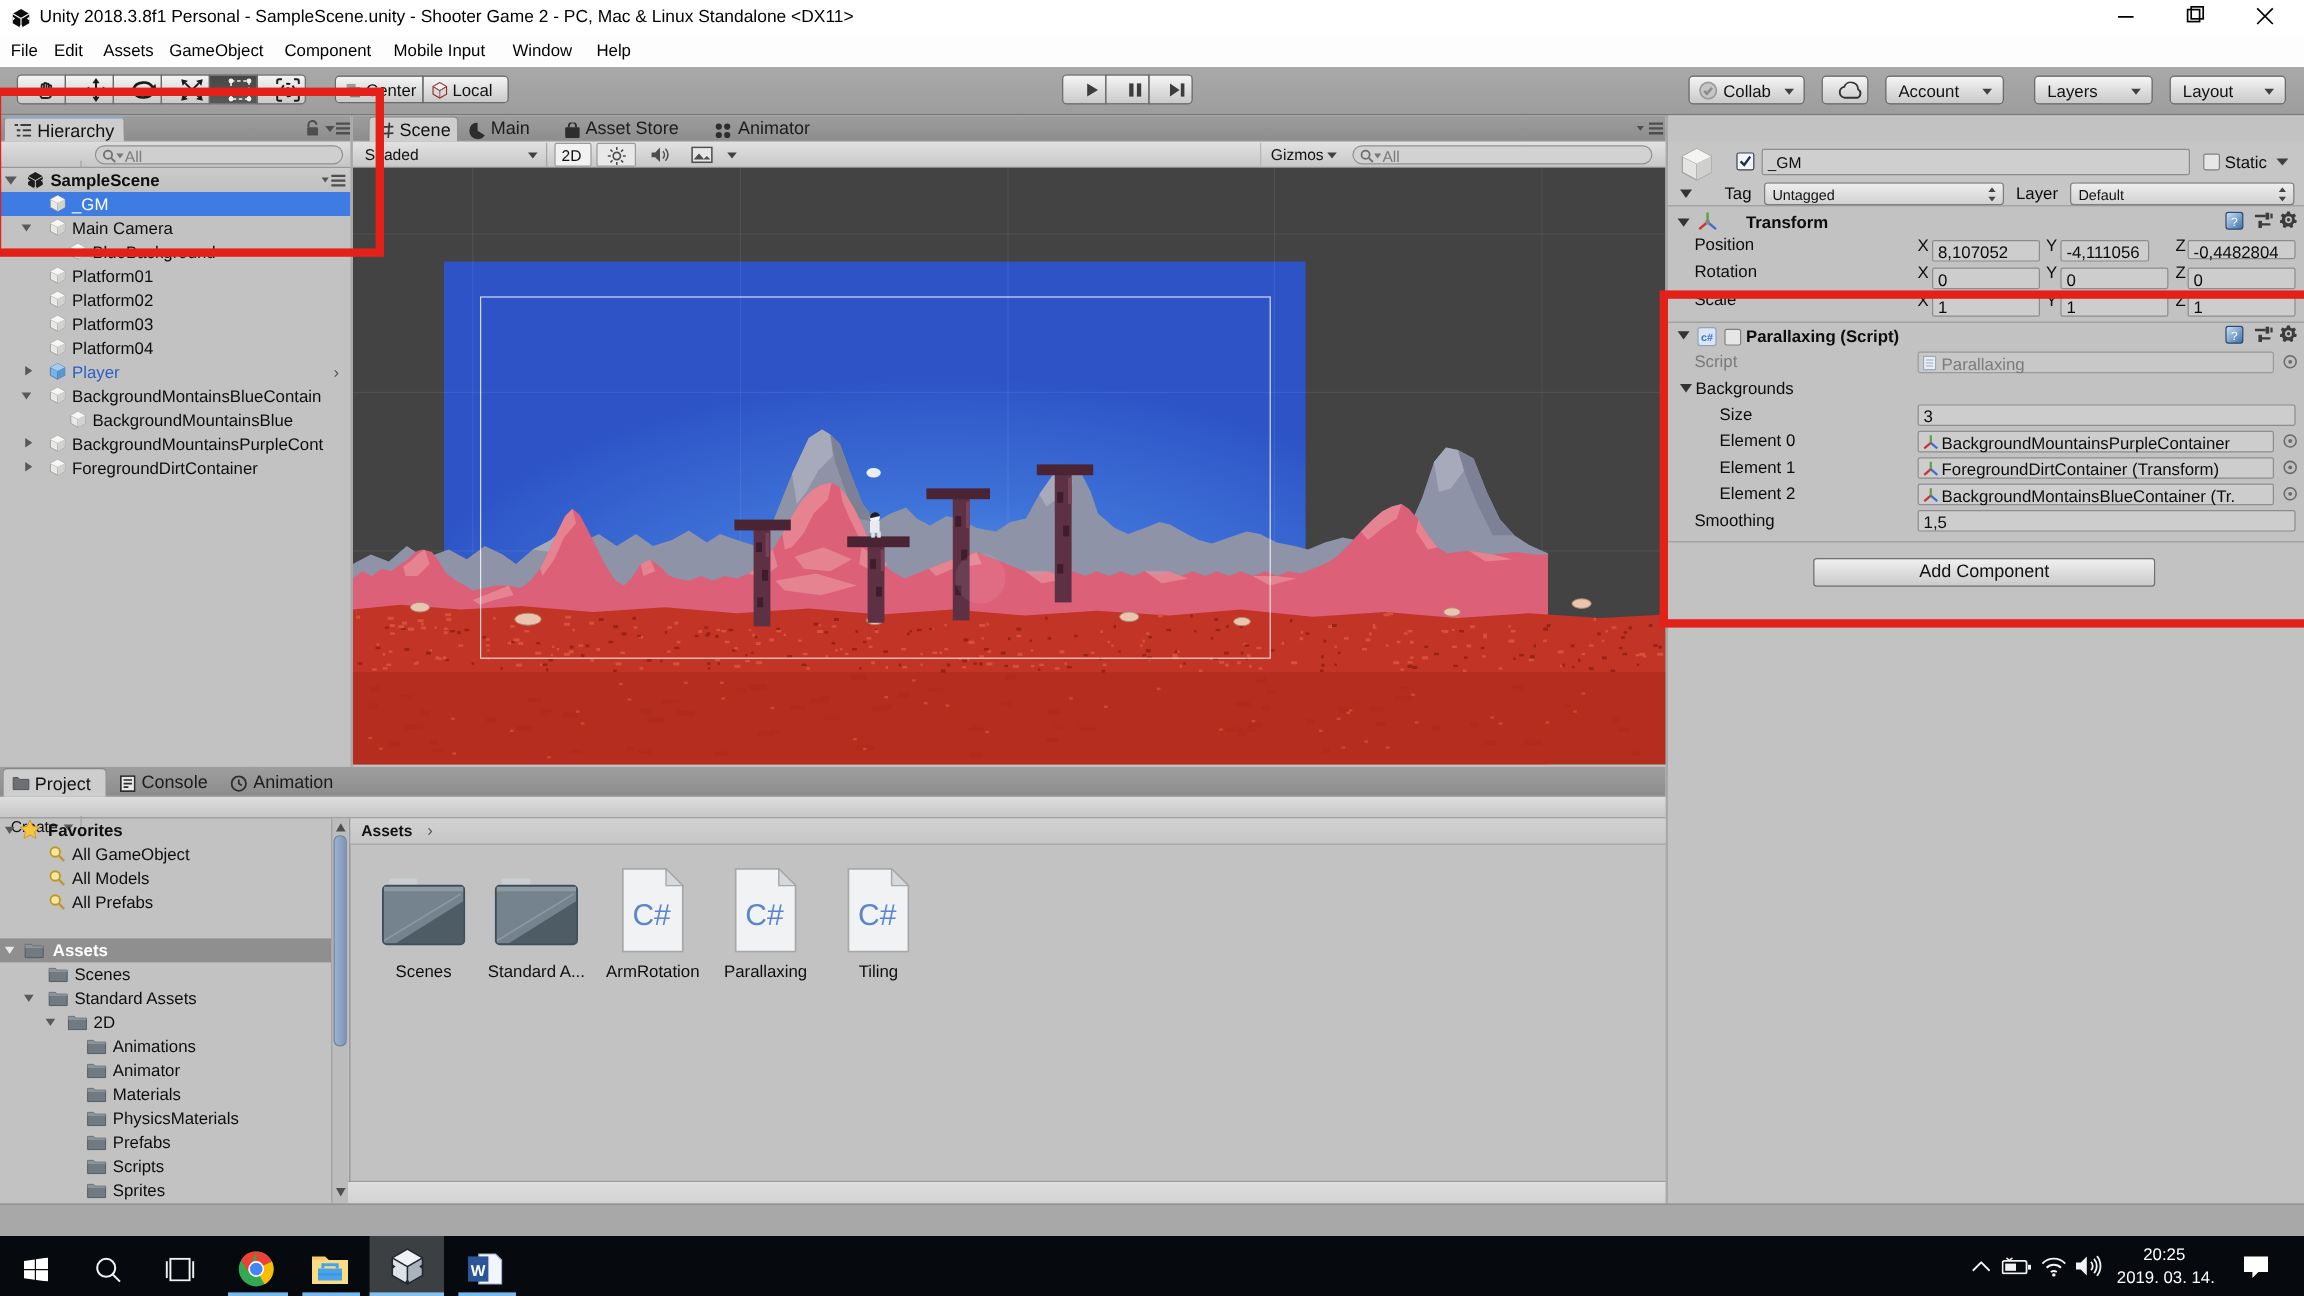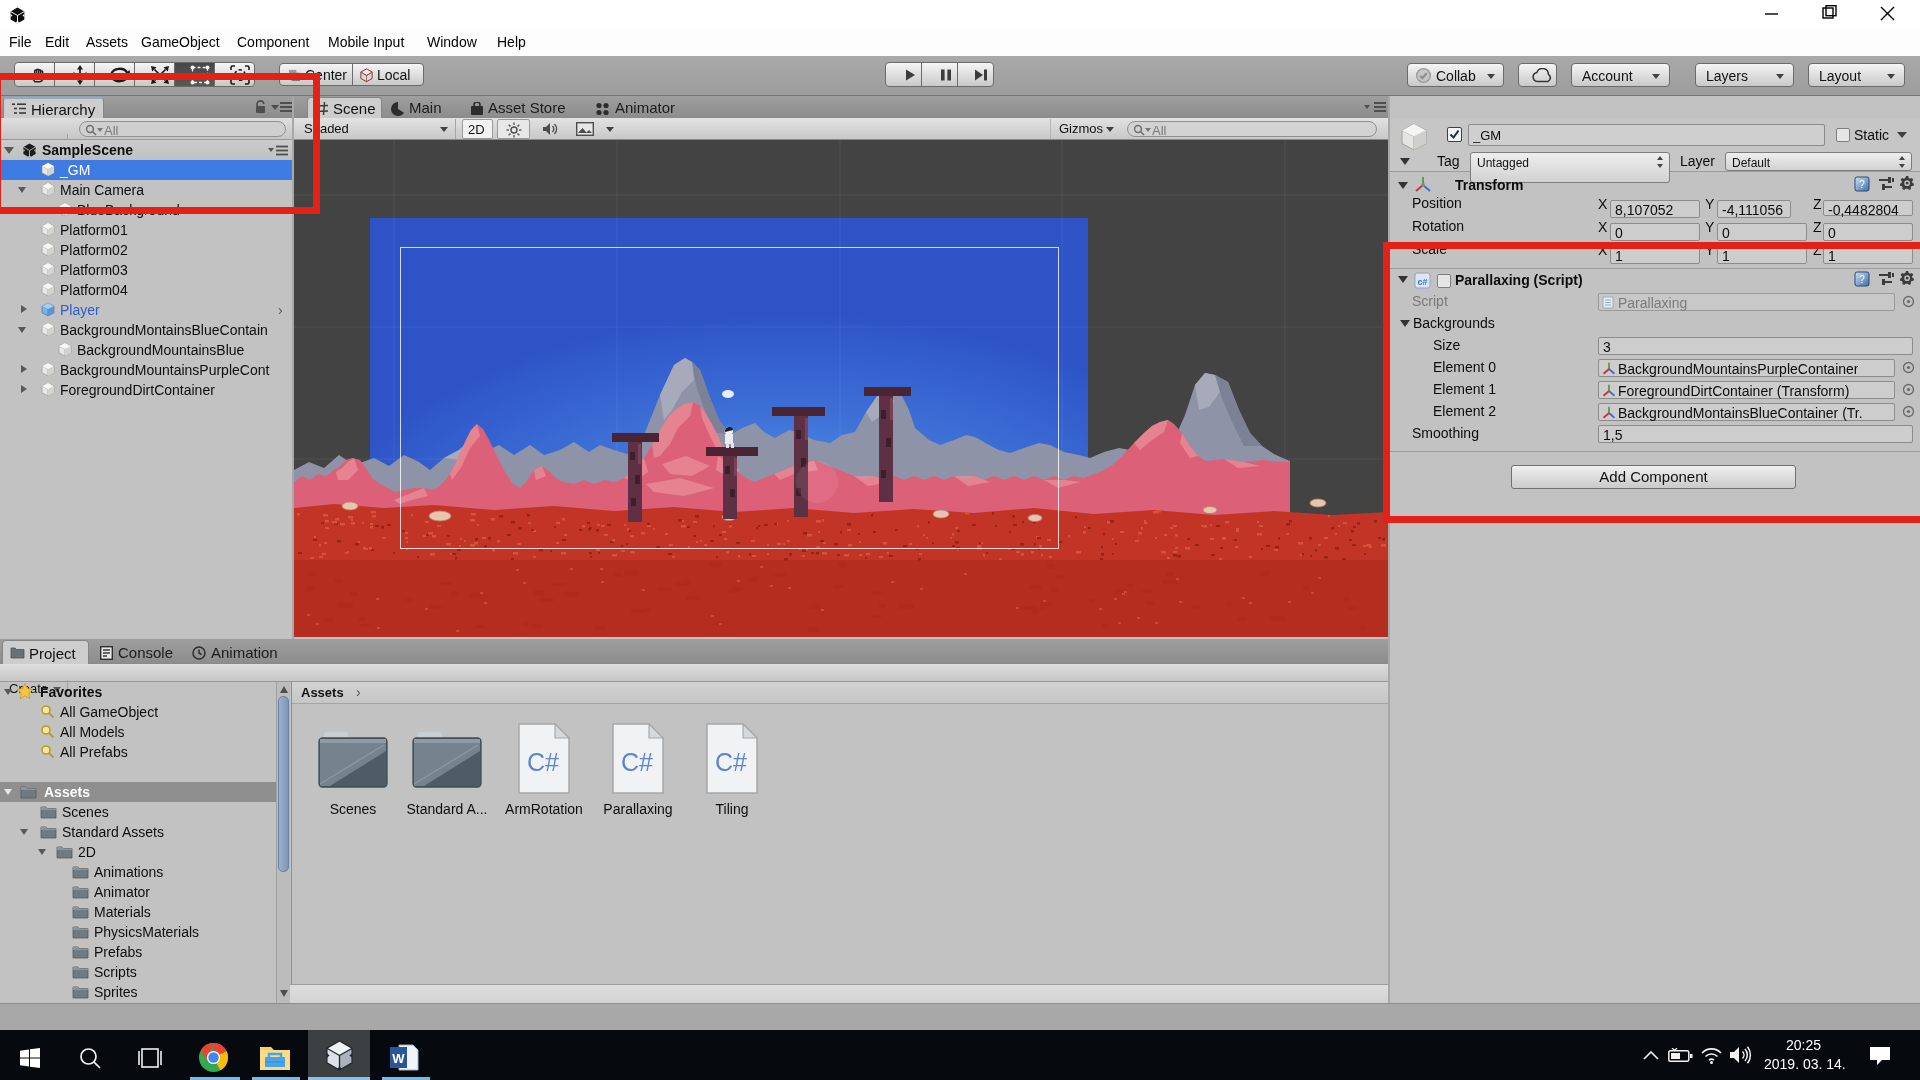--- a/index.html
+++ b/index.html
@@ -52,20 +52,21 @@
         <path d="M24 4 L41.3 14 L41.3 34 L24 44 L6.7 34 L6.7 14 Z" fill="#0c0c0c"></path>
         <g stroke="#fff" stroke-width="2.4" fill="none">
           <path d="M24 24 L6.7 14 M24 24 L41.3 14 M24 24 L24 44"></path>
         </g>
         <g fill="#fff">
           <path d="M6.7 20 L11.5 24 L6.7 28 Z"></path>
           <path d="M41.3 20 L36.5 24 L41.3 28 Z"></path>
           <path d="M20 41.6 L24 36.5 L28 41.6 L24 44 Z"></path>
         </g>
       </svg>
+    <div class="title">Unity 2018.3.8f1 Personal - SampleScene.unity - Shooter Game 2 - PC, Mac &amp; Linux Standalone &lt;DX11&gt;</div>
     <svg class="abs" style="left:1764px;top:5px" width="140" height="20" viewBox="0 0 140 20">
       <line x1="1" y1="9" x2="14" y2="9" stroke="#000" stroke-width="1.4"></line>
       <rect x="59" y="3" width="10" height="10" fill="none" stroke="#000" stroke-width="1.4"></rect>
       <rect x="62" y="0.7" width="10" height="10" fill="none" stroke="#000" stroke-width="1.4"></rect>
       <path d="M117 2 L130 15 M130 2 L117 15" stroke="#000" stroke-width="1.4"></path>
     </svg>
   </div>
 
   <div class="abs" id="menubar">
     <div class="menuitem" style="left:9px">File</div>
@@ -1082,21 +1083,21 @@
             <path d="M1.5 5.5l3 3 5-7" fill="none" stroke="#1c2c4c" stroke-width="2"></path>
           </svg>
       </div>
       <div class="field" style="left:78px;top:6px;width:357px;height:22px;background:#cfcfcf">
           <span class="tx" style="top:3px;font-size:13px">_GM</span>
         </div>
       <div class="abs" style="left:446px;top:10px;width:14px;height:14px;background:#e6e6e6;border:1px solid #808080;border-radius:2px"></div>
       <span class="ilabel" style="left:464px;top:9px;font-size:14px">Static</span>
       <div class="smalltri" style="position:absolute;left:507px;top:14px;border-top-width:6px;border-left-width:5px;border-right-width:5px"></div>
       <span class="ilabel" style="left:47px;top:35px;font-size:14px">Tag</span>
-      <div class="drop" style="left:80px;top:34px;width:200px;height:31px">
+      <div class="drop" style="left:80px;top:34px;width:200px;height:19px">
           <span style="position:absolute;left:6px;top:3px">Untagged</span>
         <svg style="position:absolute;right:5px;top:3px" width="8" height="12" viewBox="0 0 8 12">
             <path d="M4 0l3 4H1zM4 12L1 8h6z" fill="#444"></path>
           </svg>
       </div>
       <span class="ilabel" style="left:290px;top:35px;font-size:14px">Layer</span>
       <div class="drop" style="left:335px;top:34px;width:187px;height:19px">
           <span style="position:absolute;left:6px;top:3px">Default</span>
         <svg style="position:absolute;right:5px;top:3px" width="8" height="12" viewBox="0 0 8 12">
             <path d="M4 0l3 4H1zM4 12L1 8h6z" fill="#444"></path>

